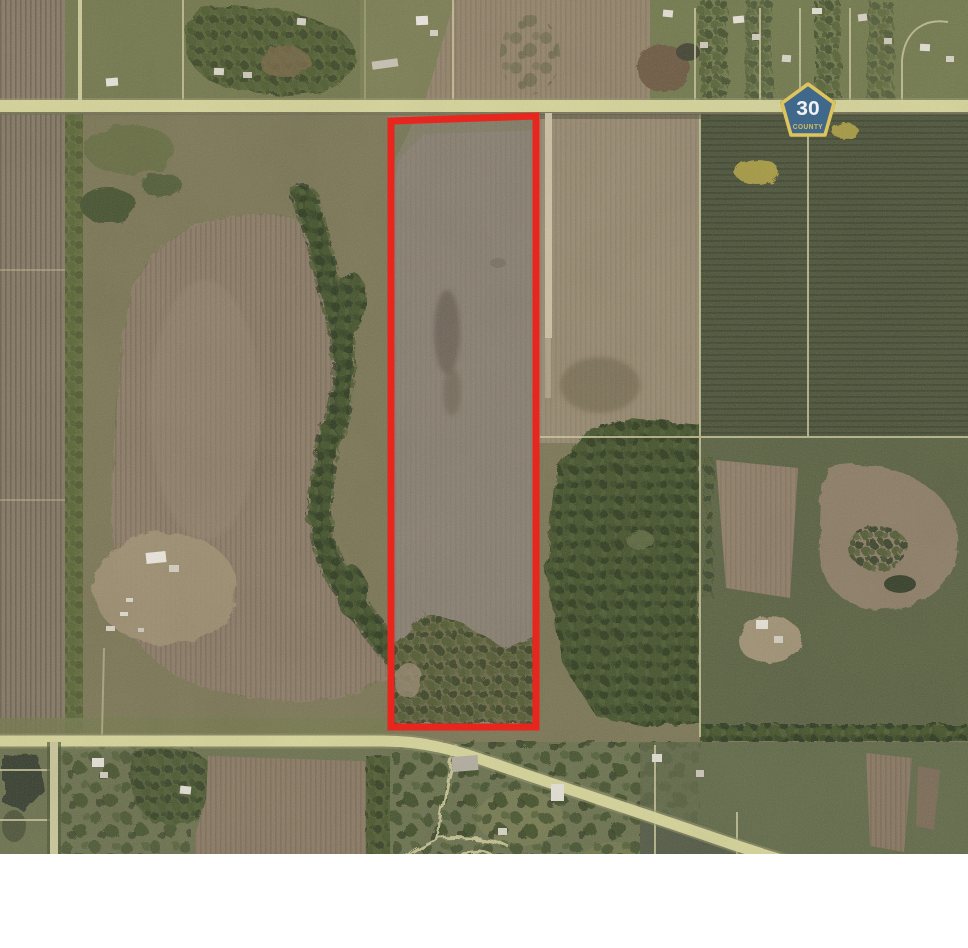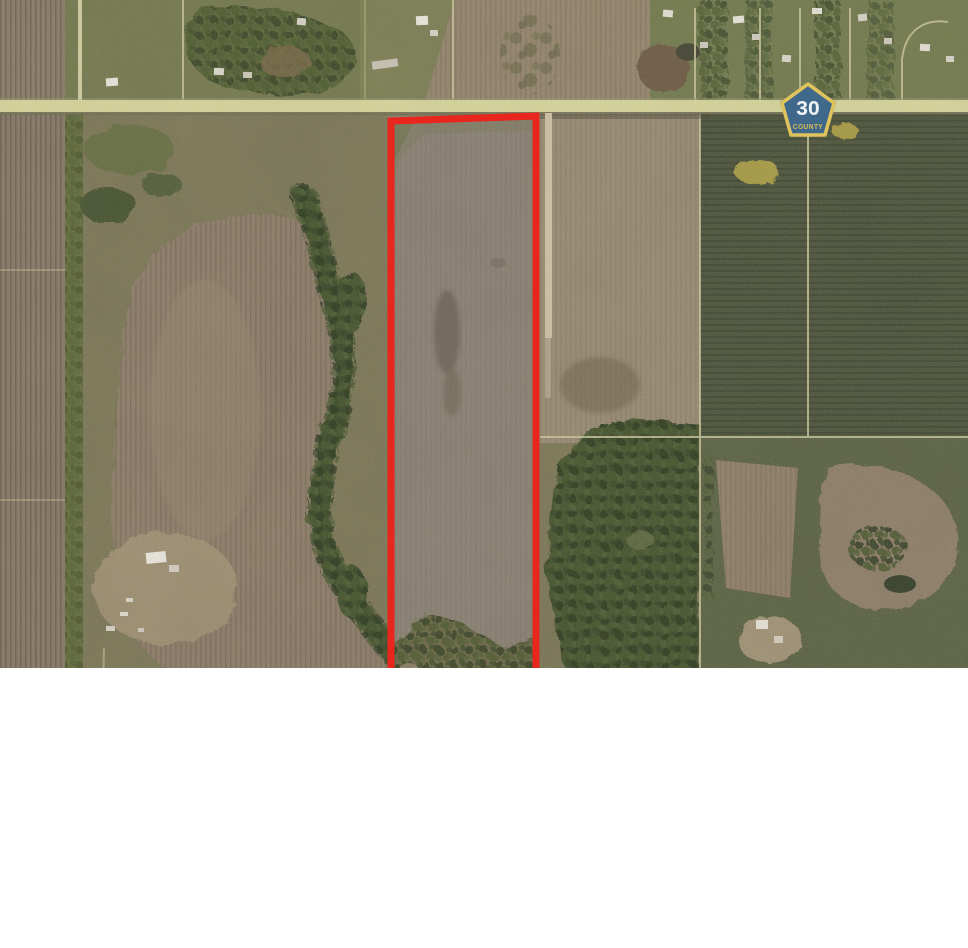--- a/index.html
+++ b/index.html
@@ -1,16 +1,16 @@
 <!DOCTYPE html>
 <html><head>
 <meta charset="utf-8">
 <style>
   html,body{margin:0;padding:0;background:#ffffff;}
-  .map-wrap{position:relative;width:968px;height:668px;overflow:hidden;}
+  .map-wrap{position:relative;width:968px;height:854px;overflow:hidden;}
   svg{display:block;}
   .mk-num{font-family:"Liberation Sans",sans-serif;font-size:21px;font-weight:bold;}
   .mk-label{font-family:"Liberation Sans",sans-serif;font-size:6.5px;font-weight:bold;letter-spacing:.5px;}
   text{text-anchor:middle;}
 </style>
 </head>
 <body>
 
 <div class="map-wrap">
 <svg width="968" height="948" viewBox="0 0 968 948" xmlns="http://www.w3.org/2000/svg">

